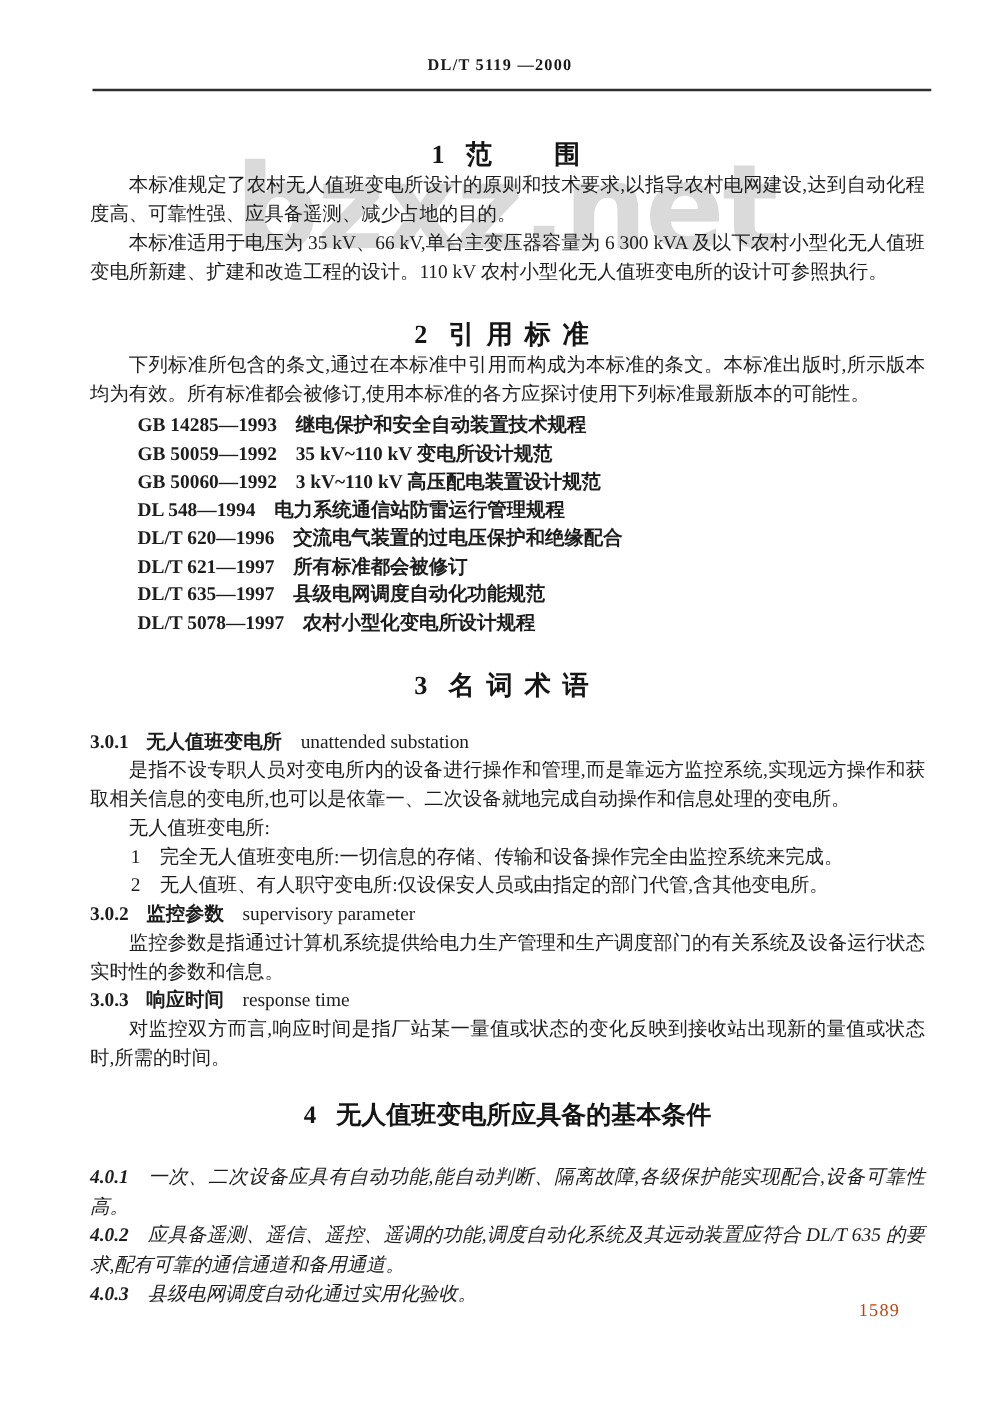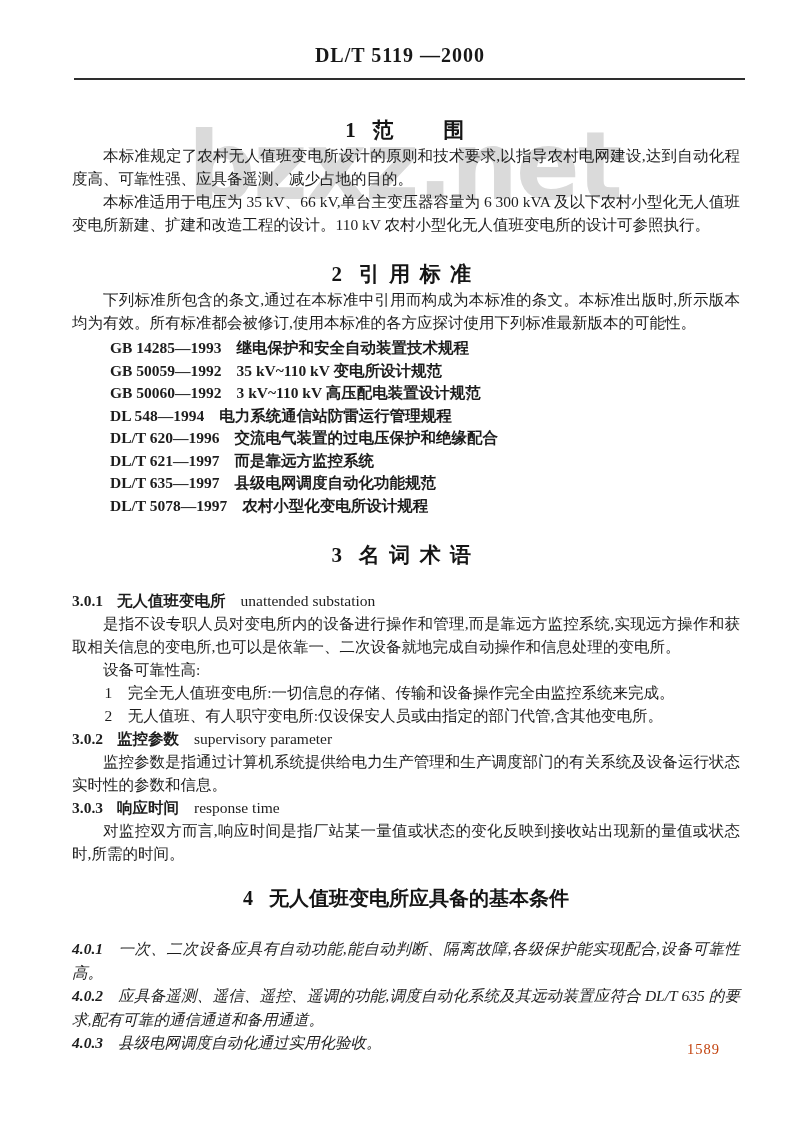--- a/index.html
+++ b/index.html
@@ -22,21 +22,21 @@
     letter-spacing:-2px;
     color:#dadada;
     z-index:0;
     user-select:none;
   }
   .doc { position:relative; z-index:1; }
   .header {
     padding-top:44px;
     text-align:center;
     font-weight:bold;
-    font-size:20px;
+    font-size:13px;
     letter-spacing:1px;
     color:#181818;
   }
   .rule {
     height:2px;
     background:#2e2e2e;
     margin:11px 55px 0 74px;
   }
   .content { padding:0 60px 0 72px; }
   .sec-title {
@@ -103,31 +103,31 @@
       <p class="body-p">本标准适用于电压为 35 kV、66 kV,单台主变压器容量为 6 300 kVA 及以下农村小型化无人值班变电所新建、扩建和改造工程的设计。110 kV 农村小型化无人值班变电所的设计可参照执行。</p>
 
       <h2 class="sec-title" id="sec2-title"><span class="sec-num">2</span><span class="t-space">引用标准</span></h2>
       <p class="body-p first-p">下列标准所包含的条文,通过在本标准中引用而构成为本标准的条文。本标准出版时,所示版本均为有效。所有标准都会被修订,使用本标准的各方应探讨使用下列标准最新版本的可能性。</p>
       <ul class="std-list">
         <li><span class="std-code">GB 14285—1993</span><span class="std-name">继电保护和安全自动装置技术规程</span></li>
         <li><span class="std-code">GB 50059—1992</span><span class="std-name">35 kV~110 kV 变电所设计规范</span></li>
         <li><span class="std-code">GB 50060—1992</span><span class="std-name">3 kV~110 kV 高压配电装置设计规范</span></li>
         <li><span class="std-code">DL 548—1994</span><span class="std-name">电力系统通信站防雷运行管理规程</span></li>
         <li><span class="std-code">DL/T 620—1996</span><span class="std-name">交流电气装置的过电压保护和绝缘配合</span></li>
-        <li><span class="std-code">DL/T 621—1997</span><span class="std-name">而是靠远方监控系统</span></li>
+        <li><span class="std-code">DL/T 621—1997</span><span class="std-name">所有标准都会被修订</span></li>
         <li><span class="std-code">DL/T 635—1997</span><span class="std-name">县级电网调度自动化功能规范</span></li>
         <li><span class="std-code">DL/T 5078—1997</span><span class="std-name">农村小型化变电所设计规程</span></li>
       </ul>
 
       <h2 class="sec-title" id="sec3-title"><span class="sec-num">3</span><span class="t-space">名词术语</span></h2>
 
       <div class="terms">
         <p class="term-head"><span class="term-num">3.0.1</span><span class="term-zh">无人值班变电所</span><span class="term-en">unattended substation</span></p>
         <p class="body-p">是指不设专职人员对变电所内的设备进行操作和管理,而是靠远方监控系统,实现远方操作和获取相关信息的变电所,也可以是依靠一、二次设备就地完成自动操作和信息处理的变电所。</p>
-        <p class="body-p">设备可靠性高:</p>
+        <p class="body-p">无人值班变电所:</p>
         <p class="term-item"><span class="item-num">1</span><span>完全无人值班变电所:一切信息的存储、传输和设备操作完全由监控系统来完成。</span></p>
         <p class="term-item"><span class="item-num">2</span><span>无人值班、有人职守变电所:仅设保安人员或由指定的部门代管,含其他变电所。</span></p>
 
         <p class="term-head"><span class="term-num">3.0.2</span><span class="term-zh">监控参数</span><span class="term-en">supervisory parameter</span></p>
         <p class="body-p">监控参数是指通过计算机系统提供给电力生产管理和生产调度部门的有关系统及设备运行状态实时性的参数和信息。</p>
 
         <p class="term-head"><span class="term-num">3.0.3</span><span class="term-zh">响应时间</span><span class="term-en">response time</span></p>
         <p class="body-p">对监控双方而言,响应时间是指厂站某一量值或状态的变化反映到接收站出现新的量值或状态时,所需的时间。</p>
       </div>
 

